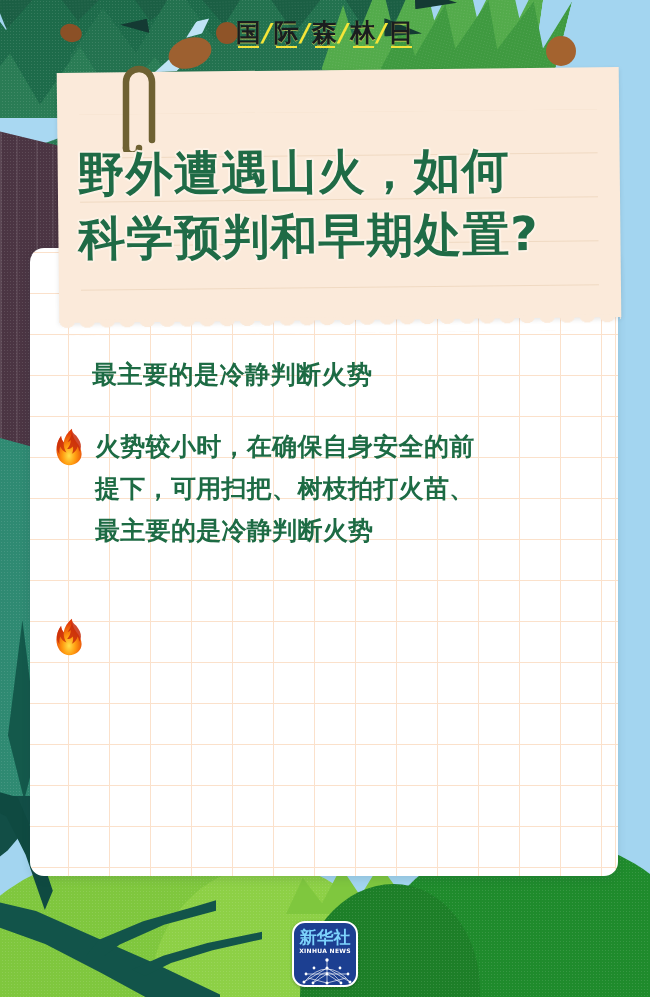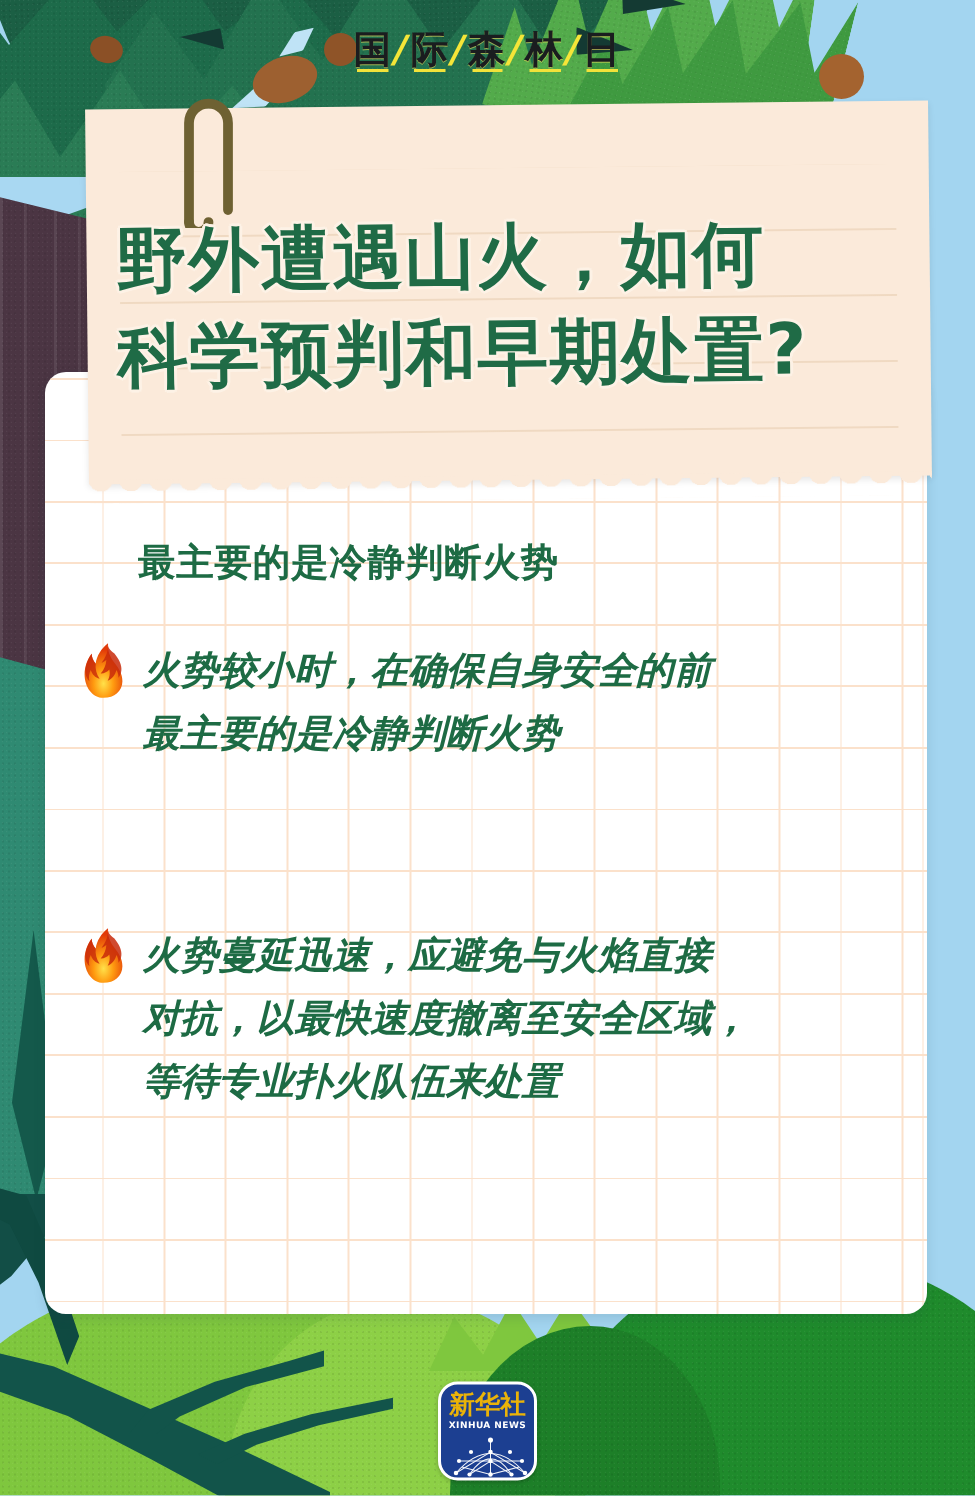--- a/index.html
+++ b/index.html
@@ -340,38 +340,38 @@
     width:34px; height:38px;
     margin-top:2px;
   }
   .bullet-text {
     font-size:25px;
     line-height:42px;
     font-weight:700;
     color:#1d6b44;
     letter-spacing:.3px;
   }
-  .bullet-text span { display:block; white-space:nowrap;font-style:italic; }
+  .bullet-text span { display:block; white-space:nowrap; }
 
   
   .logo {
     position:absolute;
     left:292px; top:921px;
     width:66px; height:66px;
     z-index:9;
     background:#1c3f91;
     border-radius:13px;
     border:2px solid #ffffff;
     box-shadow:0 1px 3px rgba(0,0,0,.25);
     overflow:hidden;
     padding-top:5px;
   }
   .logo-cn {
     text-align:center;
-    color:#eab308;
+    color:#7dd3fc;
     font-size:17px;
     line-height:19px;
     font-weight:700;
     letter-spacing:0px;
   }
   .logo-en {
     text-align:center;
     color:#ffffff;
     font-size:6px;
     line-height:8px;
@@ -476,42 +476,38 @@
             <stop offset="42%" stop-color="#ff9b10"></stop>
             <stop offset="100%" stop-color="#e23a08"></stop>
           </radialGradient>
         </defs>
         <path d="M17 37.2c7.3 0 12.6-4.6 12.6-11.1 0-4.6-2.3-8.4-5.3-12.2C21.2 9.9 19.6 5.4 20 0.8c-4.3 3.3-7.6 8.4-8.2 13.7-1.7-1.9-2.6-4.2-2.7-6.6C6.2 11.6 4.4 16.6 4.4 21.6c0 8.2 5 15.6 12.6 15.6z" fill="url(#fg1)"></path>
         <path d="M20 0.8c0.4 4.6-1.2 9.1-4.3 13.1 1.2-0.4 2.3-1.1 3.2-2-0.1 3.4-1.5 6.6-3.8 9.1 2.3 0.1 4.3-0.9 5.8-2.6 0.6 2.6 0.2 5.2-1.1 7.4 3-1.3 5.1-4 5.8-7.2 1 1.6 1.5 3.4 1.4 5.2 2.3-2.9 2.6-6.6 0.8-10.6-0.9-2-2.2-3.8-3.5-5.5C21.2 5.4 19.6 3.3 20 0.8z" fill="#c82a0a" opacity=".85"></path>
         <path d="M9.1 7.7c0.1 2.4 1 4.7 2.7 6.6-0.4 3.6 0.5 7.2 2.6 10.2-2.9-0.8-5-3-5.9-5.9-1.2 2.4-1.5 5-0.9 7.6C5 23.6 4.4 19.9 5.3 16.2 6 13.2 7.3 10.3 9.1 7.7z" fill="#c82a0a" opacity=".8"></path>
       </svg>
       <div class="bullet-text">
         <span>火势较小时，在确保自身安全的前</span>
+        <span>提下，可用扫把、树枝拍打火苗、</span>
         <span>最主要的是冷静判断火势</span>
       </div>
     </div>
 
     <div class="bullet bullet-2">
       <svg class="flame" viewBox="0 0 34 38">
         <defs>
           <radialGradient id="fg2" cx="50%" cy="74%" r="62%">
             <stop offset="0%" stop-color="#ffe14a"></stop>
             <stop offset="42%" stop-color="#ff9b10"></stop>
             <stop offset="100%" stop-color="#e23a08"></stop>
           </radialGradient>
         </defs>
         <path d="M17 37.2c7.3 0 12.6-4.6 12.6-11.1 0-4.6-2.3-8.4-5.3-12.2C21.2 9.9 19.6 5.4 20 0.8c-4.3 3.3-7.6 8.4-8.2 13.7-1.7-1.9-2.6-4.2-2.7-6.6C6.2 11.6 4.4 16.6 4.4 21.6c0 8.2 5 15.6 12.6 15.6z" fill="url(#fg2)"></path>
         <path d="M20 0.8c0.4 4.6-1.2 9.1-4.3 13.1 1.2-0.4 2.3-1.1 3.2-2-0.1 3.4-1.5 6.6-3.8 9.1 2.3 0.1 4.3-0.9 5.8-2.6 0.6 2.6 0.2 5.2-1.1 7.4 3-1.3 5.1-4 5.8-7.2 1 1.6 1.5 3.4 1.4 5.2 2.3-2.9 2.6-6.6 0.8-10.6-0.9-2-2.2-3.8-3.5-5.5C21.2 5.4 19.6 3.3 20 0.8z" fill="#c82a0a" opacity=".85"></path>
         <path d="M9.1 7.7c0.1 2.4 1 4.7 2.7 6.6-0.4 3.6 0.5 7.2 2.6 10.2-2.9-0.8-5-3-5.9-5.9-1.2 2.4-1.5 5-0.9 7.6C5 23.6 4.4 19.9 5.3 16.2 6 13.2 7.3 10.3 9.1 7.7z" fill="#c82a0a" opacity=".8"></path>
       </svg>
-      <div class="bullet-text">
-        <span>火势蔓延迅速，应避免与火焰直接</span>
-        <span>对抗，以最快速度撤离至安全区域，</span>
-        <span>等待专业扑火队伍来处置</span>
-      </div>
     </div>
   </div>
 
   <div class="note-card">
     <div class="note-rules"></div>
   </div>
 
   <svg class="paperclip" viewBox="0 0 42 90">
     <path d="M8 86 L8 20 A13 13 0 0 1 34 20 L34 78" fill="none" stroke="#6e6132" stroke-width="6.5" stroke-linecap="round"></path>
     <path d="M8 86 A6.5 6.5 0 0 0 21 86" fill="none" stroke="#6e6132" stroke-width="6.5" stroke-linecap="round"></path>

